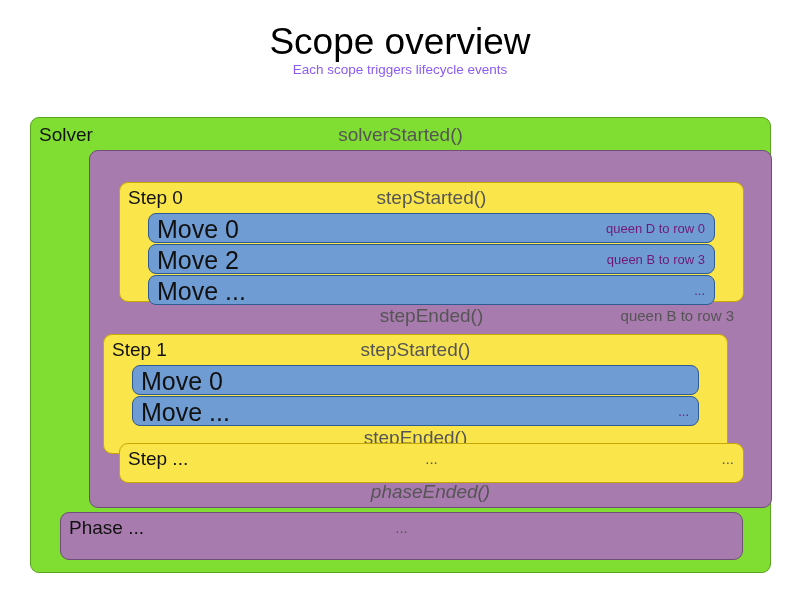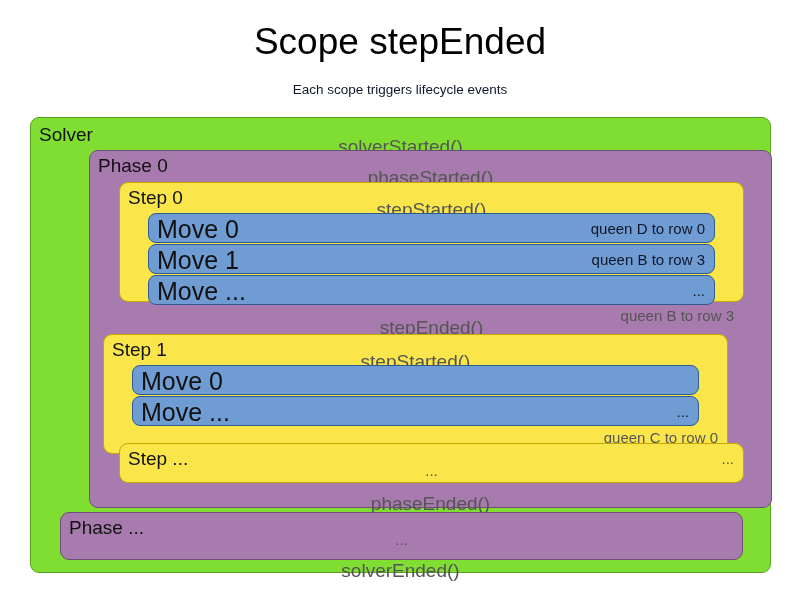--- a/index.html
+++ b/index.html
@@ -23,22 +23,22 @@
   .title {
     font-size: 37px;
     font-weight: 400;
     color: #000000;
     line-height: 1.08;
     letter-spacing: 0px;
   }
   .subtitle {
     font-size: 13.5px;
     font-weight: 400;
-    color: #0f172a;
-    margin-top: 20px;
+    color: #8b5cf6;
+    margin-top: 0;
   }
 
   
   .scope {
     position: relative;
     box-sizing: border-box;
     border-radius: 9px;
     border-style: solid;
     border-width: 1px;
   }
@@ -58,21 +58,20 @@
     color: #111111;
   }
   .row .lbl-center {
     position: absolute;
     left: 0;
     right: 0;
     top: 0;
     text-align: center;
     font-size: 19px;
     color: #555555;
-    margin-top: 12px;
   }
   .row .lbl-right {
     position: absolute;
     right: 9px;
     top: 0;
     font-size: 15px;
     color: #555555;
   }
   .row.small .lbl-center { font-size: 15px; }
 
@@ -142,58 +141,54 @@
     border-style: solid;
     border-width: 1px;
     box-sizing: border-box;
     width: 567px;
     margin-left: 28px;
     height: 30px;
   }
   .moves-wrap { position: absolute; left: 0; top: 30px; width: 100%; }
   .moves-wrap .move-scope { margin-bottom: 1px; }
   .move-scope .lbl-left { font-size: 25px; color: #111111; }
-  .move-scope .lbl-right { font-size: 15px; color: #0f172a; }
+  .move-scope .lbl-right { font-size: 13px; color: #701a75; }
 </style>
 </head>
 <body>
 
 <div class="header">
-  <div class="title">Scope stepEnded</div>
+  <div class="title">Scope overview</div>
   <div class="subtitle">Each scope triggers lifecycle events</div>
 </div>
 
 <div class="scope" id="solver-scope">
 
   <div class="row">
     <span class="lbl-left">Solver</span>
     <span class="lbl-center">solverStarted()</span>
   </div>
 
   <div class="scope phase-scope" id="phase0-scope">
 
-    <div class="row">
-      <span class="lbl-left">Phase 0</span>
-      <span class="lbl-center">phaseStarted()</span>
-    </div>
 
     <div class="scope step-scope" id="step0-scope">
 
       <div class="row">
         <span class="lbl-left">Step 0</span>
         <span class="lbl-center">stepStarted()</span>
       </div>
 
       <div class="moves-wrap">
         <div class="scope move-scope row">
           <span class="lbl-left">Move 0</span>
           <span class="lbl-right">queen D to row 0</span>
         </div>
         <div class="scope move-scope row">
-          <span class="lbl-left">Move 1</span>
+          <span class="lbl-left">Move 2</span>
           <span class="lbl-right">queen B to row 3</span>
         </div>
         <div class="scope move-scope row">
           <span class="lbl-left">Move ...</span>
           <span class="lbl-right">...</span>
         </div>
       </div>
 
       <div class="row" style="position:absolute; left:0; right:0; top:118px;">
         <span class="lbl-center">stepEnded()</span>
@@ -213,36 +208,32 @@
           <span class="lbl-left">Move 0</span>
         </div>
         <div class="scope move-scope row">
           <span class="lbl-left">Move ...</span>
           <span class="lbl-right">...</span>
         </div>
       </div>
 
       <div class="row" style="position:absolute; left:0; right:0; top:88px;">
         <span class="lbl-center">stepEnded()</span>
-        <span class="lbl-right">queen C to row 0</span>
       </div>
     </div>
 
     <div class="scope step-scope row small" id="step-dots-scope">
       <span class="lbl-left">Step ...</span>
       <span class="lbl-center">...</span>
       <span class="lbl-right">...</span>
     </div>
 
-    <div class="row" style="position:absolute; left:0; right:0; top:326px;">
+    <div class="row" style="position:absolute; left:0; right:0; top:326px;font-style:italic;">
       <span class="lbl-center">phaseEnded()</span>
     </div>
   </div>
 
   <div class="scope phase-scope row small" id="phase-dots-scope">
     <span class="lbl-left">Phase ...</span>
     <span class="lbl-center">...</span>
   </div>
 
-  <div class="row" style="position:absolute; left:0; right:0; top:424px;">
-    <span class="lbl-center">solverEnded()</span>
-  </div>
 </div>
 
 </body></html>

